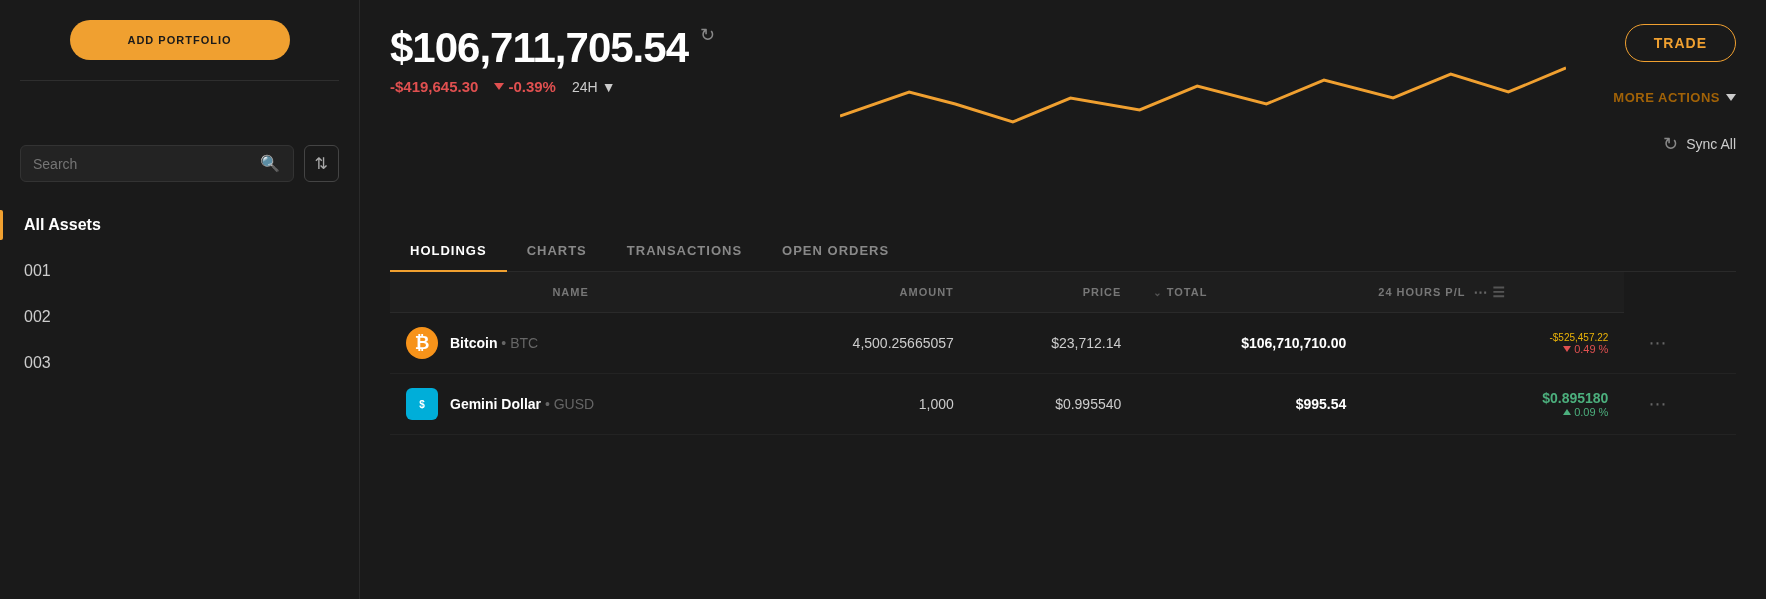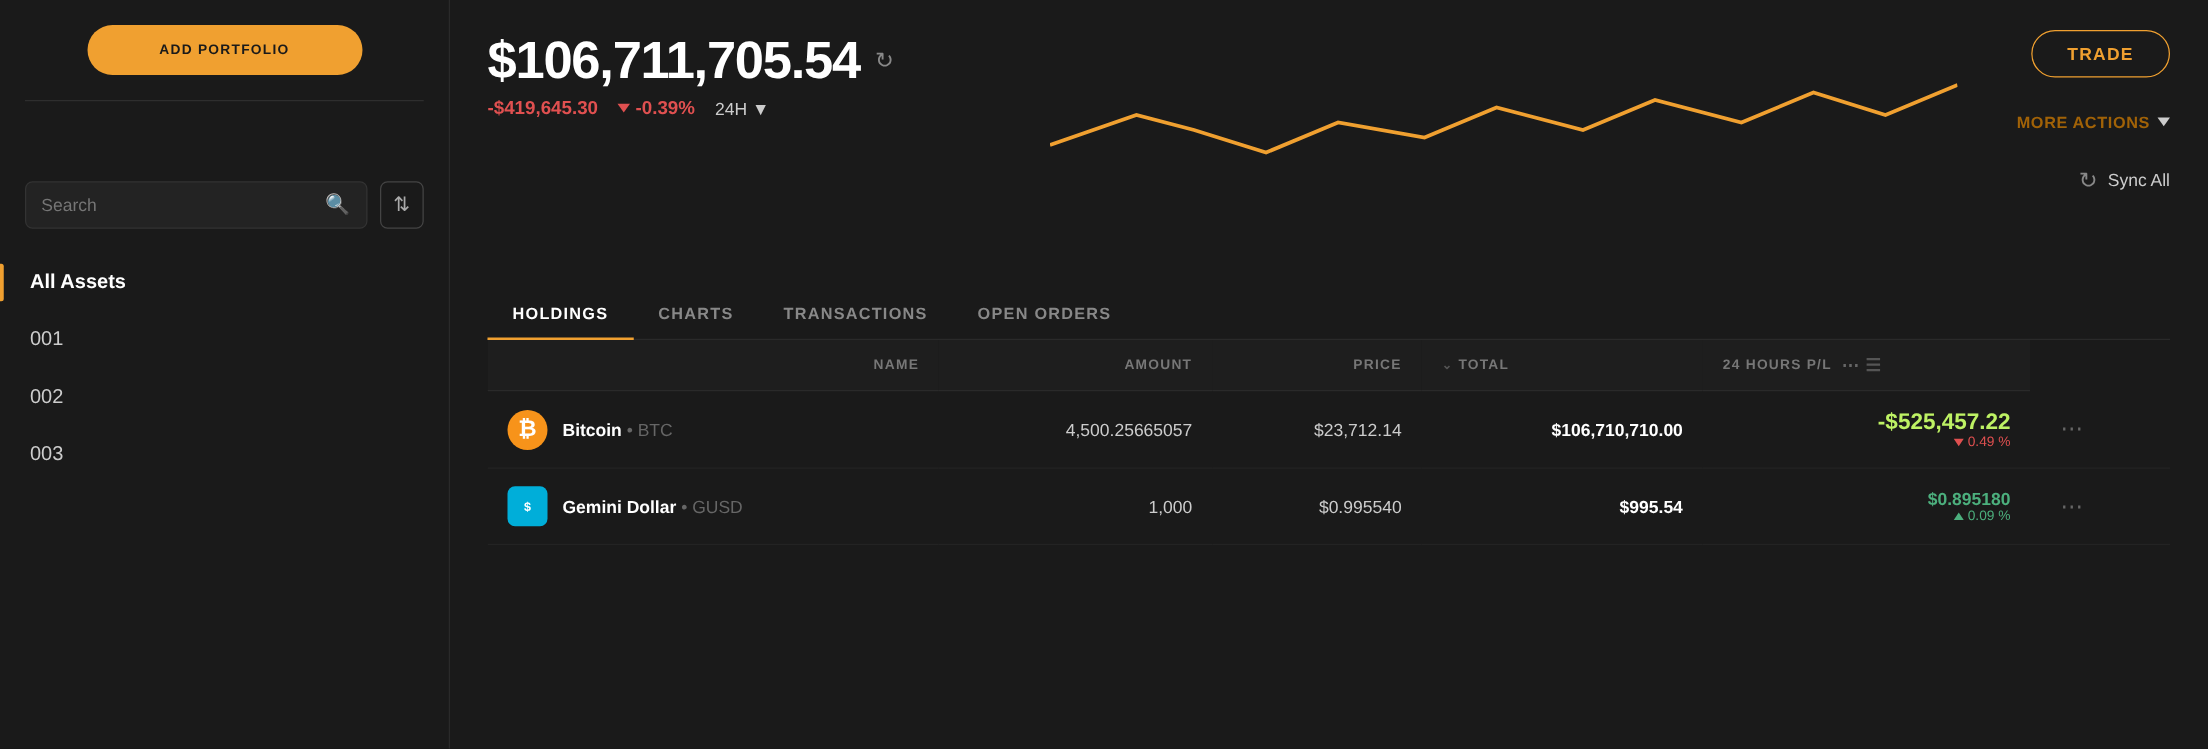--- a/index.html
+++ b/index.html
@@ -137,21 +137,21 @@
     }
 
     .portfolio-value-block {
       display: flex;
       flex-direction: column;
       gap: 6px;
     }
 
     .portfolio-value-line {
       display: flex;
-      align-items: center;
+      align-items: flex-start;
       gap: 12px;
     }
 
     .portfolio-value {
       font-size: 42px;
       font-weight: 700;
       color: #fff;
       letter-spacing: -1px;
     }
 
@@ -301,21 +301,21 @@
     thead tr {
       background: #1e1e1e;
     }
 
     thead th {
       padding: 12px 16px;
       font-size: 11px;
       font-weight: 600;
       letter-spacing: 1px;
       color: #777;
-      text-align: right;
+      text-align: center;
       border-bottom: 1px solid #2a2a2a;
     }
 
     thead th.right {
       text-align: right;
     }
 
     tbody tr {
       border-bottom: 1px solid #232323;
     }
@@ -370,23 +370,23 @@
       color: #666;
       font-weight: 400;
     }
 
     .total-value {
       font-weight: 700;
       color: #fff;
     }
 
     .pnl-neg {
-      color: #bef264;
-      font-weight: 700;
-      font-size: 18px;
+      color: #eab308;
+      font-weight: 400;
+      font-size: 10px;
     }
 
     .pnl-pos {
       color: #4caf7d;
       font-weight: 600;
       font-size: 14px;
     }
 
     .pnl-pct-neg {
       color: #e05050;

